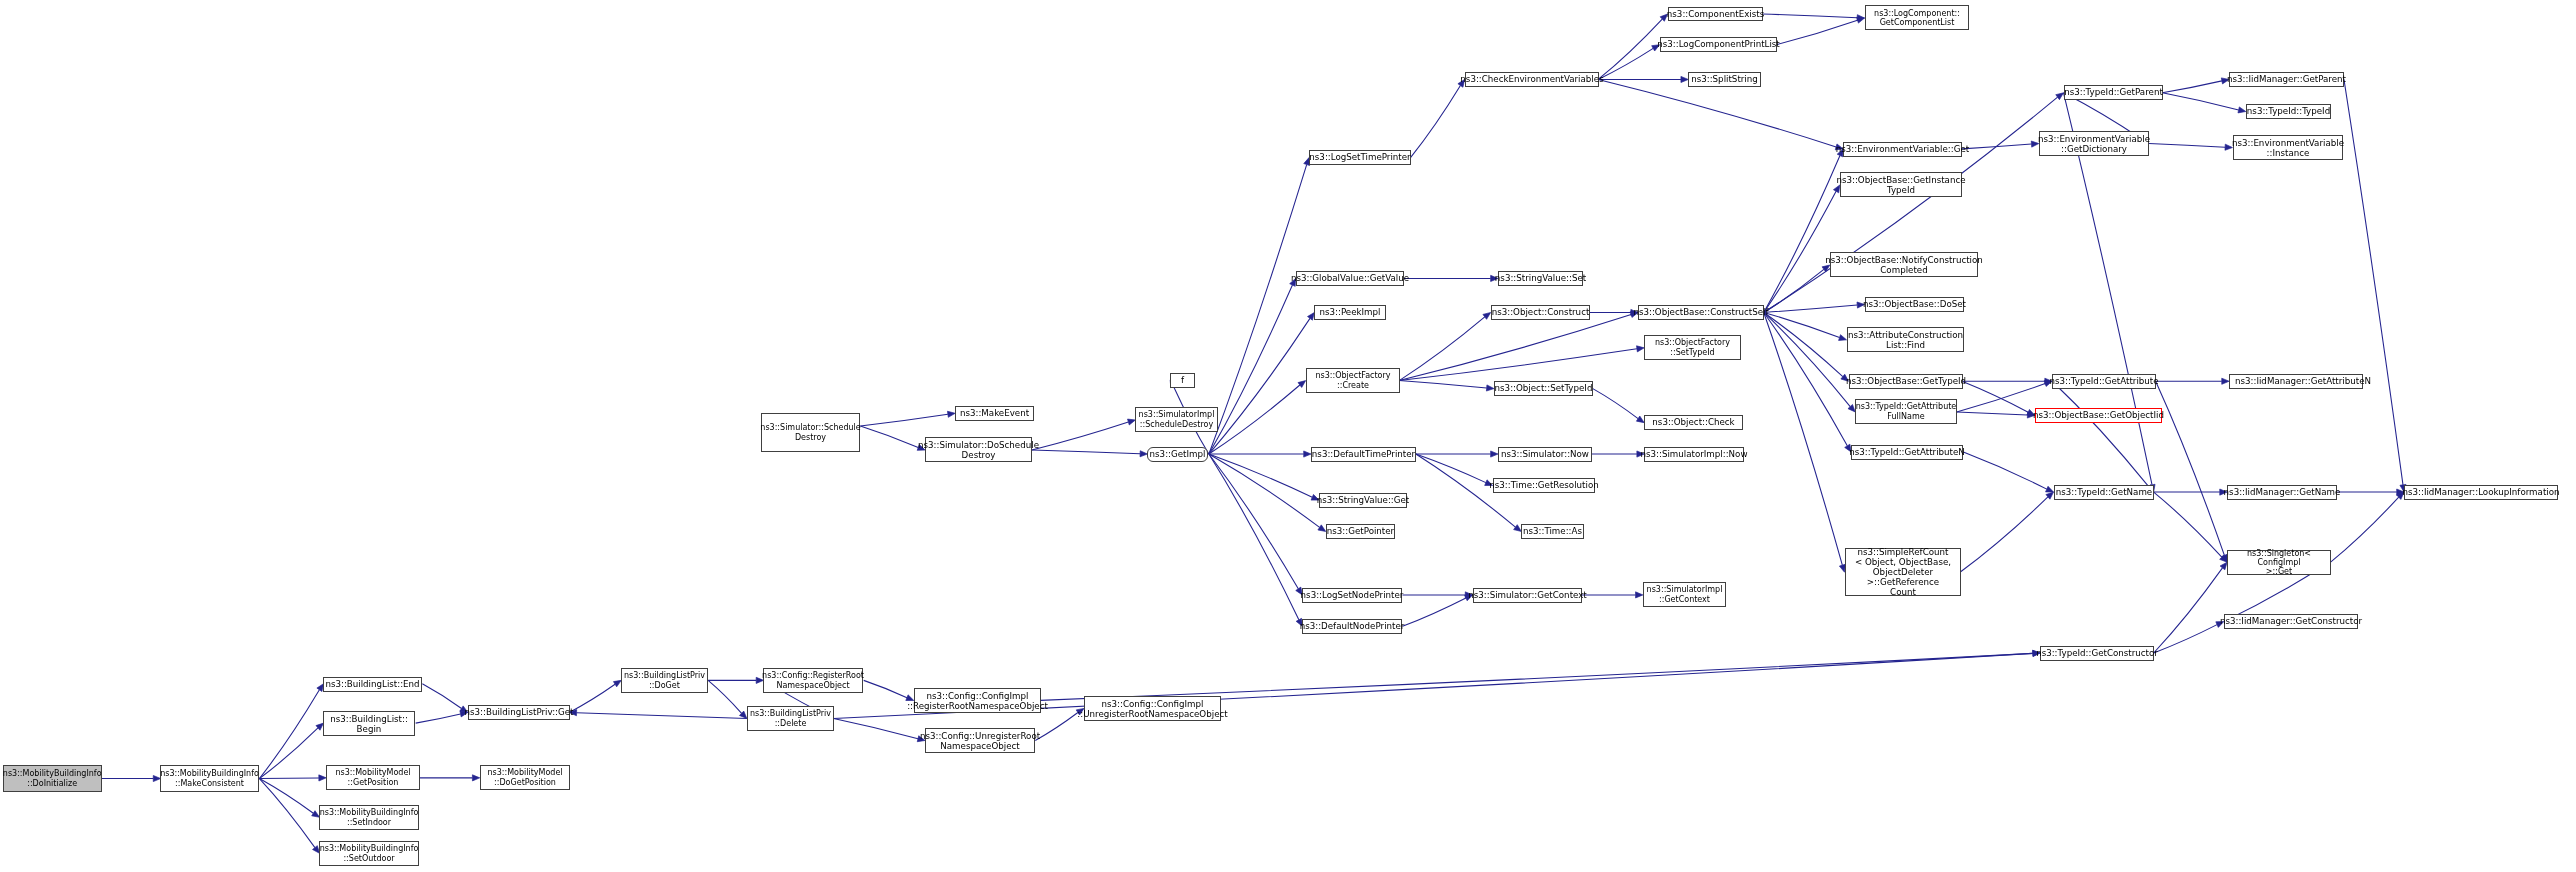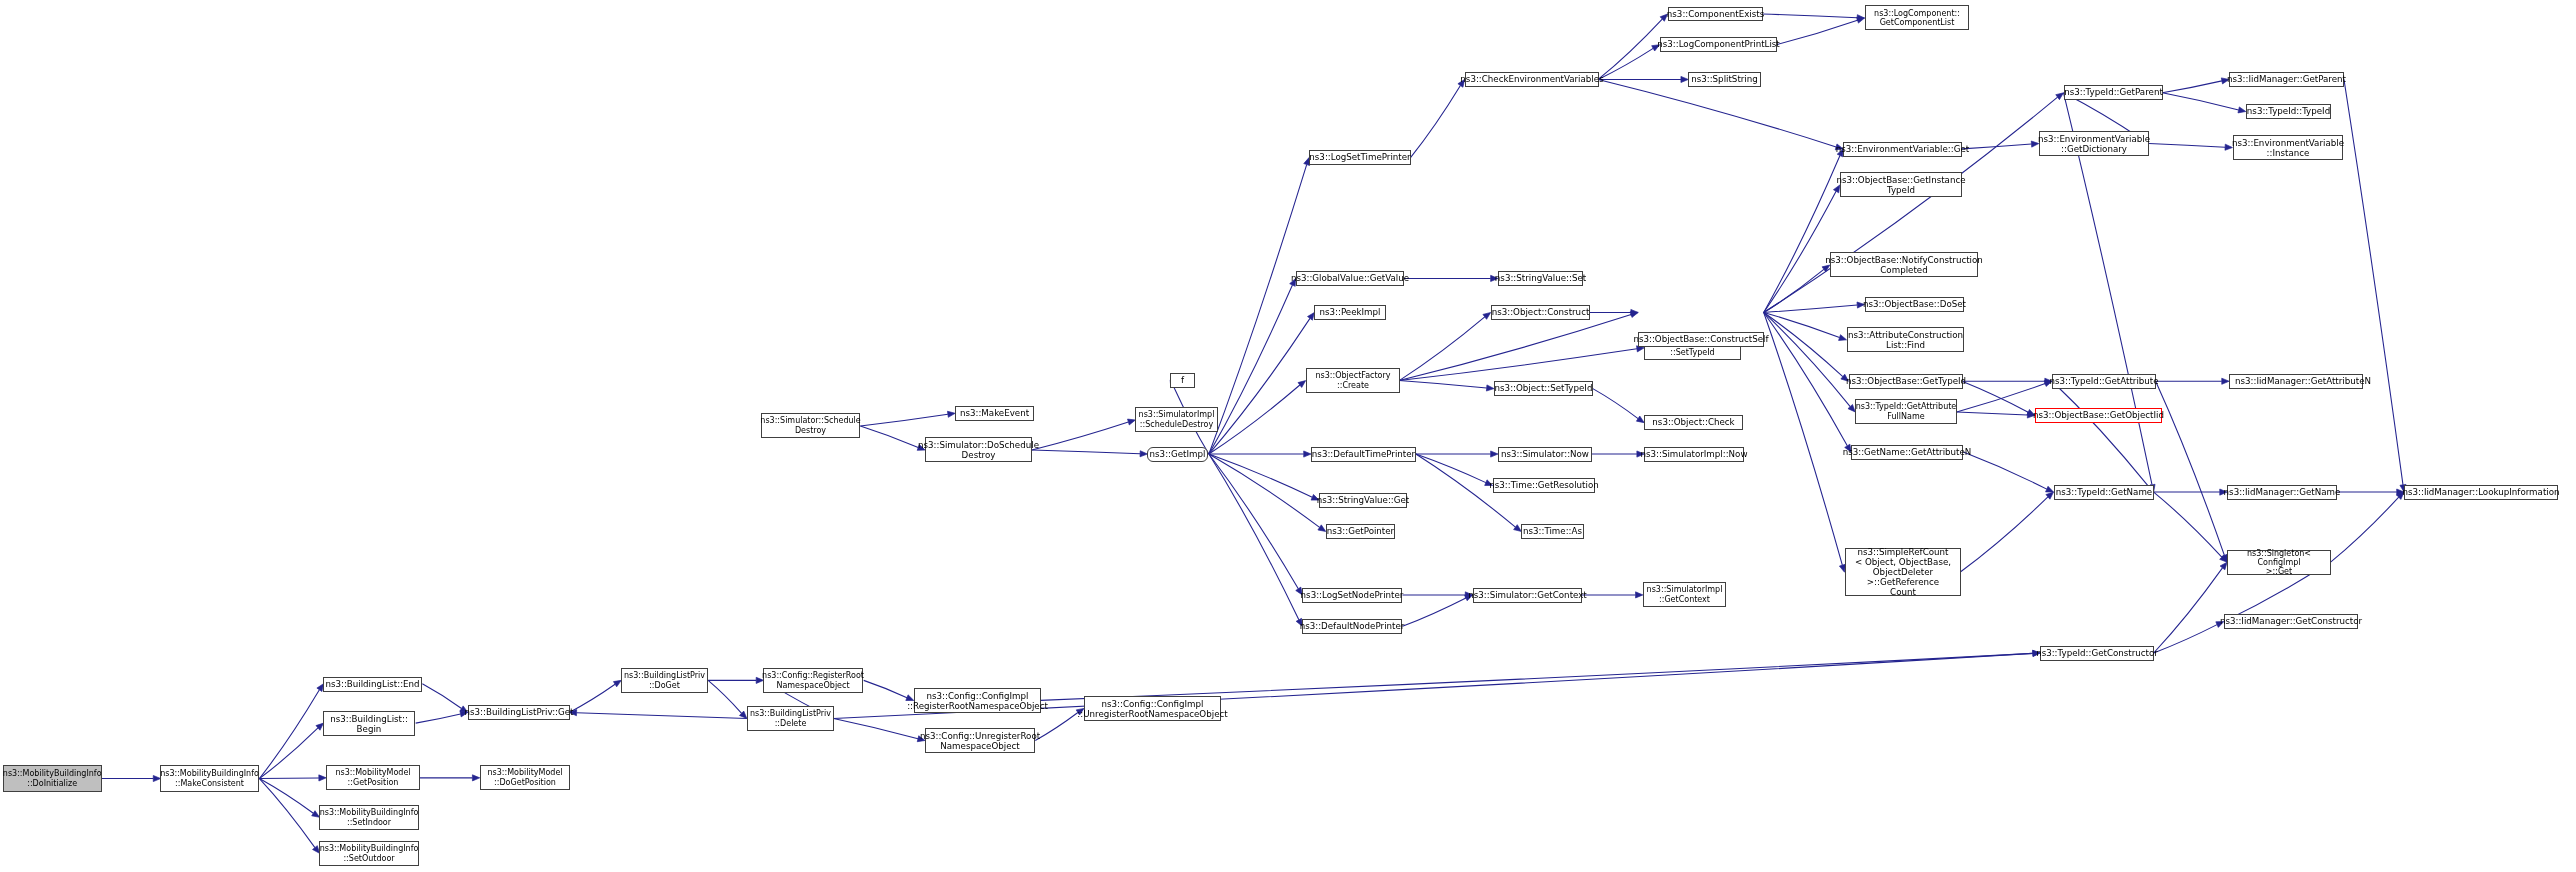--- a/index.html
+++ b/index.html
@@ -218,21 +218,21 @@
       <div class="node" style="left: 747px; top: 706px; width: 87px; height: 25px; font-size: 8px;">ns3::BuildingListPriv
 ::Delete</div>
       <div class="node" style="left: 763px; top: 668px; width: 100px; height: 25px; font-size: 8px;">ns3::Config::RegisterRoot
 NamespaceObject</div>
       <div class="node" style="left: 914px; top: 688px; width: 127px; height: 25px;">ns3::Config::ConfigImpl
 ::RegisterRootNamespaceObject</div>
       <div class="node" style="left: 925px; top: 728px; width: 110px; height: 25px;">ns3::Config::UnregisterRoot
 NamespaceObject</div>
       <div class="node" style="left: 1084px; top: 696px; width: 137px; height: 25px;">ns3::Config::ConfigImpl
 ::UnregisterRootNamespaceObject</div>
-      <div class="node" style="left: 761px; top: 413px; width: 99px; height: 25px; font-size: 8px;">ns3::Simulator::Schedule
+      <div class="node" style="left: 761px; top: 413px; width: 99px; height: 39px; font-size: 8px;">ns3::Simulator::Schedule
 Destroy</div>
       <div class="node" style="left: 955px; top: 406px; width: 79px; height: 14.7px;">ns3::MakeEvent</div>
       <div class="node" style="left: 925px; top: 437px; width: 107px; height: 25px;">ns3::Simulator::DoSchedule
 Destroy</div>
       <div class="node" style="left: 1135px; top: 407px; width: 83px; height: 25px; font-size: 8px;">ns3::SimulatorImpl
 ::ScheduleDestroy</div>
       <div class="node" style="left: 1147px; top: 447px; width: 61px; height: 14.7px; border-radius: 6px;">ns3::GetImpl</div>
       <div class="node" style="left: 1170px; top: 373px; width: 25px; height: 14.7px;">f</div>
       <div class="node" style="left: 1309px; top: 150px; width: 102px; height: 14.7px;">ns3::LogSetTimePrinter</div>
       <div class="node" style="left: 1296px; top: 271px; width: 108px; height: 14.7px;">ns3::GlobalValue::GetValue</div>
@@ -250,39 +250,39 @@
       <div class="node" style="left: 1498px; top: 447px; width: 94px; height: 14.7px;">ns3::Simulator::Now</div>
       <div class="node" style="left: 1493px; top: 478px; width: 102px; height: 14.7px;">ns3::Time::GetResolution</div>
       <div class="node" style="left: 1521px; top: 524px; width: 63px; height: 14.7px;">ns3::Time::As</div>
       <div class="node" style="left: 1473px; top: 588px; width: 109px; height: 14.7px;">ns3::Simulator::GetContext</div>
       <div class="node" style="left: 1643px; top: 582px; width: 83px; height: 25px; font-size: 8px;">ns3::SimulatorImpl
 ::GetContext</div>
       <div class="node" style="left: 1644px; top: 447px; width: 100px; height: 14.7px;">ns3::SimulatorImpl::Now</div>
       <div class="node" style="left: 1644px; top: 415px; width: 99px; height: 14.7px;">ns3::Object::Check</div>
       <div class="node" style="left: 1644px; top: 335px; width: 97px; height: 25px; font-size: 8px;">ns3::ObjectFactory
 ::SetTypeId</div>
-      <div class="node" style="left: 1638px; top: 305px; width: 126px; height: 14.7px; margin-top: 27px;">ns3::ObjectBase::ConstructSelf</div>
+      <div class="node" style="left: 1638px; top: 305px; width: 126px; height: 14.7px;">ns3::ObjectBase::ConstructSelf</div>
       <div class="node" style="left: 1465px; top: 72px; width: 134px; height: 14.7px;">ns3::CheckEnvironmentVariables</div>
       <div class="node" style="left: 1668px; top: 6.7px; width: 95px; height: 14.7px;">ns3::ComponentExists</div>
       <div class="node" style="left: 1660px; top: 37px; width: 117px; height: 14.7px;">ns3::LogComponentPrintList</div>
       <div class="node" style="left: 1688px; top: 72px; width: 73px; height: 14.7px;">ns3::SplitString</div>
       <div class="node" style="left: 1865px; top: 5.3px; width: 104px; height: 25px; font-size: 8px;">ns3::LogComponent::
 GetComponentList</div>
       <div class="node" style="left: 1843px; top: 142px; width: 119px; height: 14.7px;">ns3::EnvironmentVariable::Get</div>
       <div class="node" style="left: 1840px; top: 172px; width: 122px; height: 25px;">ns3::ObjectBase::GetInstance
 TypeId</div>
       <div class="node" style="left: 1830px; top: 252px; width: 148px; height: 25px;">ns3::ObjectBase::NotifyConstruction
 Completed</div>
       <div class="node" style="left: 1865px; top: 297px; width: 99px; height: 14.7px;">ns3::ObjectBase::DoSet</div>
       <div class="node" style="left: 1847px; top: 327px; width: 117px; height: 25px; text-align: center;">ns3::AttributeConstruction
 List::Find</div>
       <div class="node" style="left: 1849px; top: 374px; width: 114px; height: 14.7px;">ns3::ObjectBase::GetTypeId</div>
       <div class="node" style="left: 1855px; top: 399px; width: 102px; height: 25px; font-size: 8px;">ns3::TypeId::GetAttribute
 FullName</div>
-      <div class="node" style="left: 1851px; top: 445px; width: 112px; height: 14.7px;">ns3::GetName::GetAttributeN</div>
+      <div class="node" style="left: 1851px; top: 445px; width: 112px; height: 14.7px;">ns3::TypeId::GetAttributeN</div>
       <div class="node" style="left: 1845px; top: 548px; width: 116px; height: 48px;">ns3::SimpleRefCount
 &lt; Object, ObjectBase,
 ObjectDeleter &gt;::GetReference
 Count</div>
       <div class="node" style="left: 2064px; top: 85px; width: 99px; height: 14.7px;">ns3::TypeId::GetParent</div>
       <div class="node" style="left: 2039px; top: 131px; width: 110px; height: 25px;">ns3::EnvironmentVariable
 ::GetDictionary</div>
       <div class="node" style="left: 2229px; top: 72px; width: 115px; height: 14.7px;">ns3::IidManager::GetParent</div>
       <div class="node" style="left: 2246px; top: 104px; width: 85px; height: 14.7px;">ns3::TypeId::TypeId</div>
       <div class="node" style="left: 2233px; top: 135px; width: 110px; height: 25px;">ns3::EnvironmentVariable

